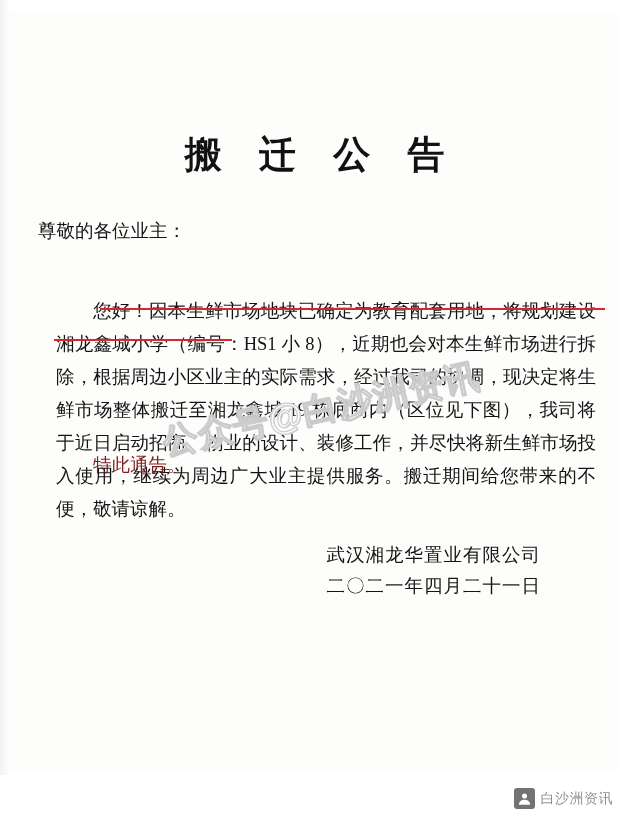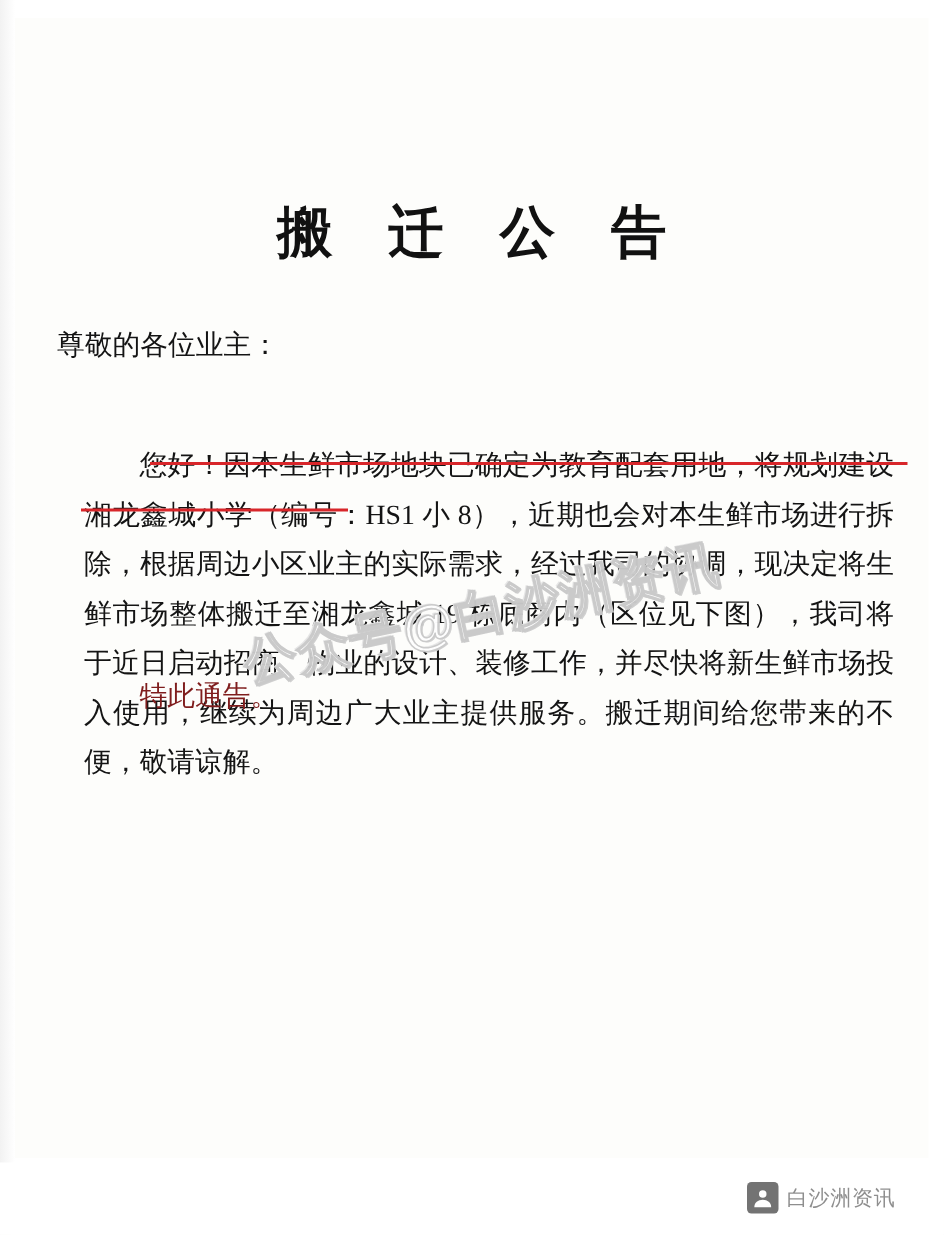--- a/index.html
+++ b/index.html
@@ -115,21 +115,21 @@
     transform-origin: left top;
     white-space: nowrap;
     font-family: "Liberation Sans", "DejaVu Sans", sans-serif;
     letter-spacing: 1px;
     opacity: 0.97;
   }
 
   
   .account-badge {
     position: absolute;
-    right: 32px;
+    right: 16px;
     bottom: 14px;
     display: flex;
     align-items: center;
     gap: 6px;
     opacity: 0.62;
     margin-left: 47px;
   }
   .account-avatar {
     width: 21px;
     height: 21px;
@@ -175,20 +175,24 @@
     <div class="salutation">尊敬的各位业主：</div>
 
     <div class="body-text">
       <p>您好！因本生鲜市场地块已确定为教育配套用地，将规划建设湘龙鑫城小学（编号：HS1 小 8），近期也会对本生鲜市场进行拆除，根据周边小区业主的实际需求，经过我司的协调，现决定将生鲜市场整体搬迁至湘龙鑫城 19 栋底商内（区位见下图），我司将于近日启动招商、物业的设计、装修工作，并尽快将新生鲜市场投入使用，继续为周边广大业主提供服务。搬迁期间给您带来的不便，敬请谅解。</p>
     </div>
 
     <div class="closing">
       <p>特此通告。</p>
     </div>
 
+    <div class="signature">
+      <div>武汉湘龙华置业有限公司</div>
+      <div>二〇二一年四月二十一日</div>
+    </div>
 
     <div class="redline l1"></div>
     <div class="redline l2"></div>
 
     <div class="watermark">公众号@白沙洲资讯</div>
 
   </div>
 
   <div class="scan-edge-bottom"></div>
 

